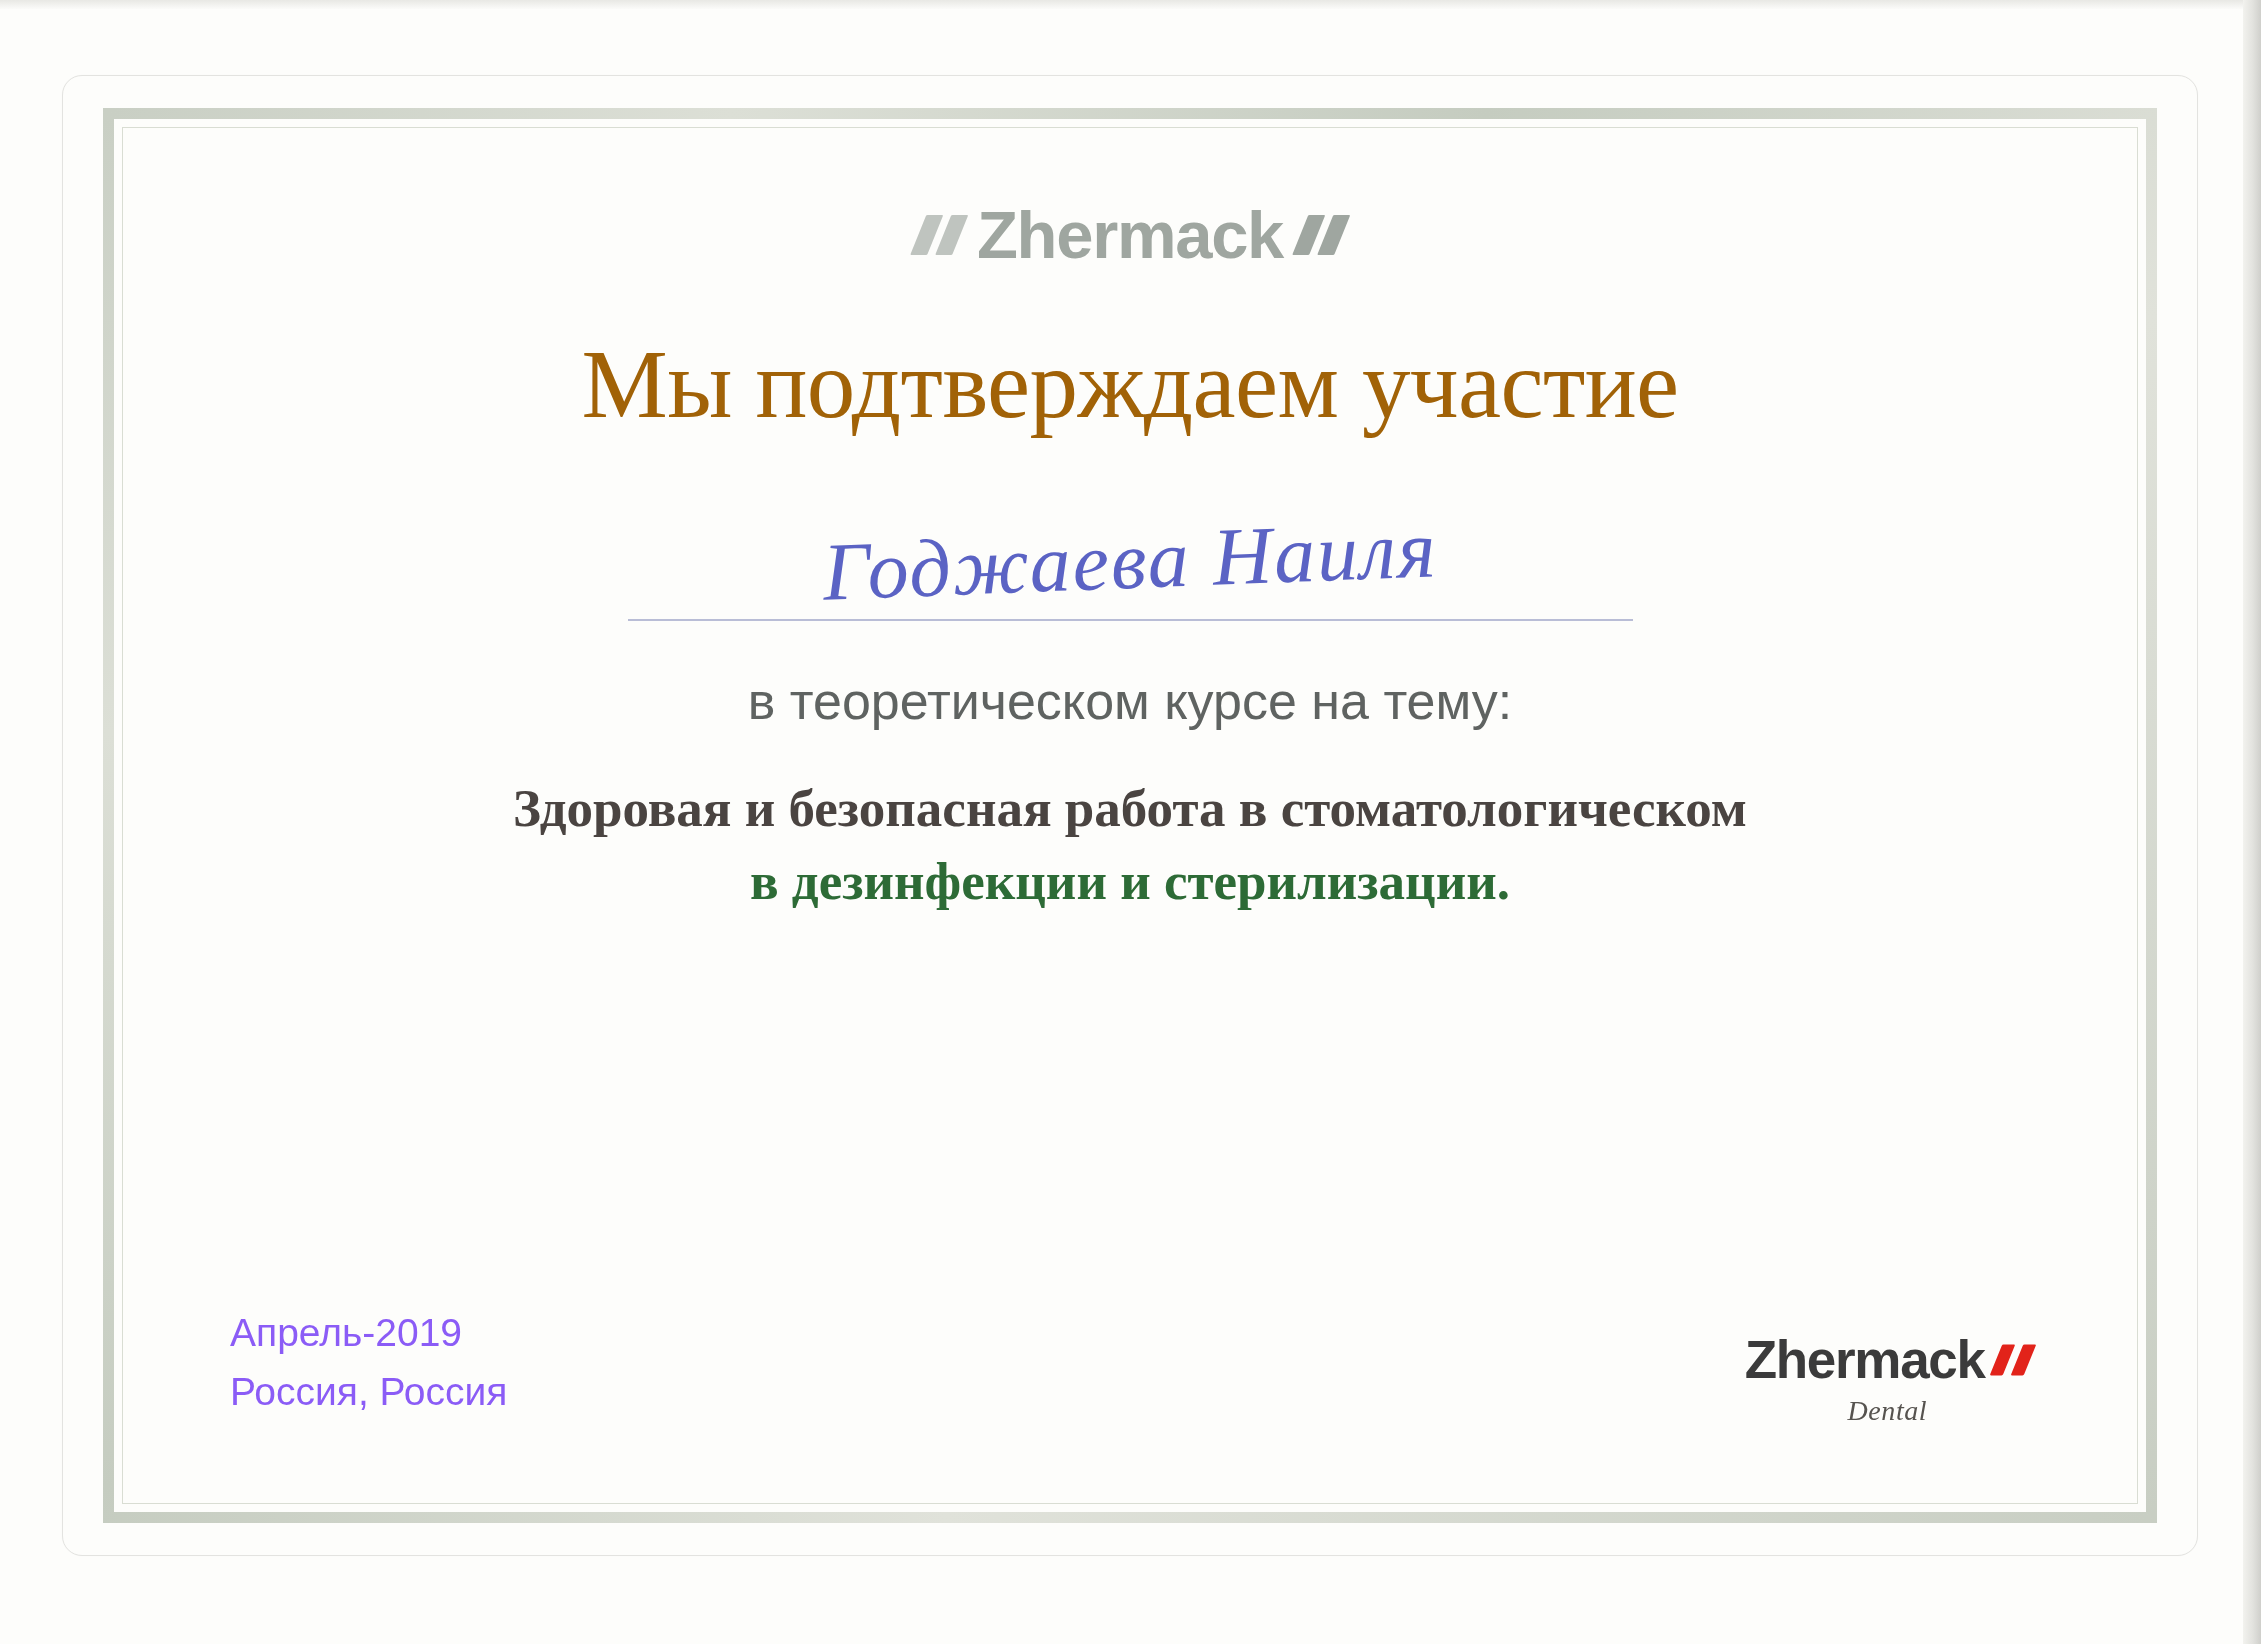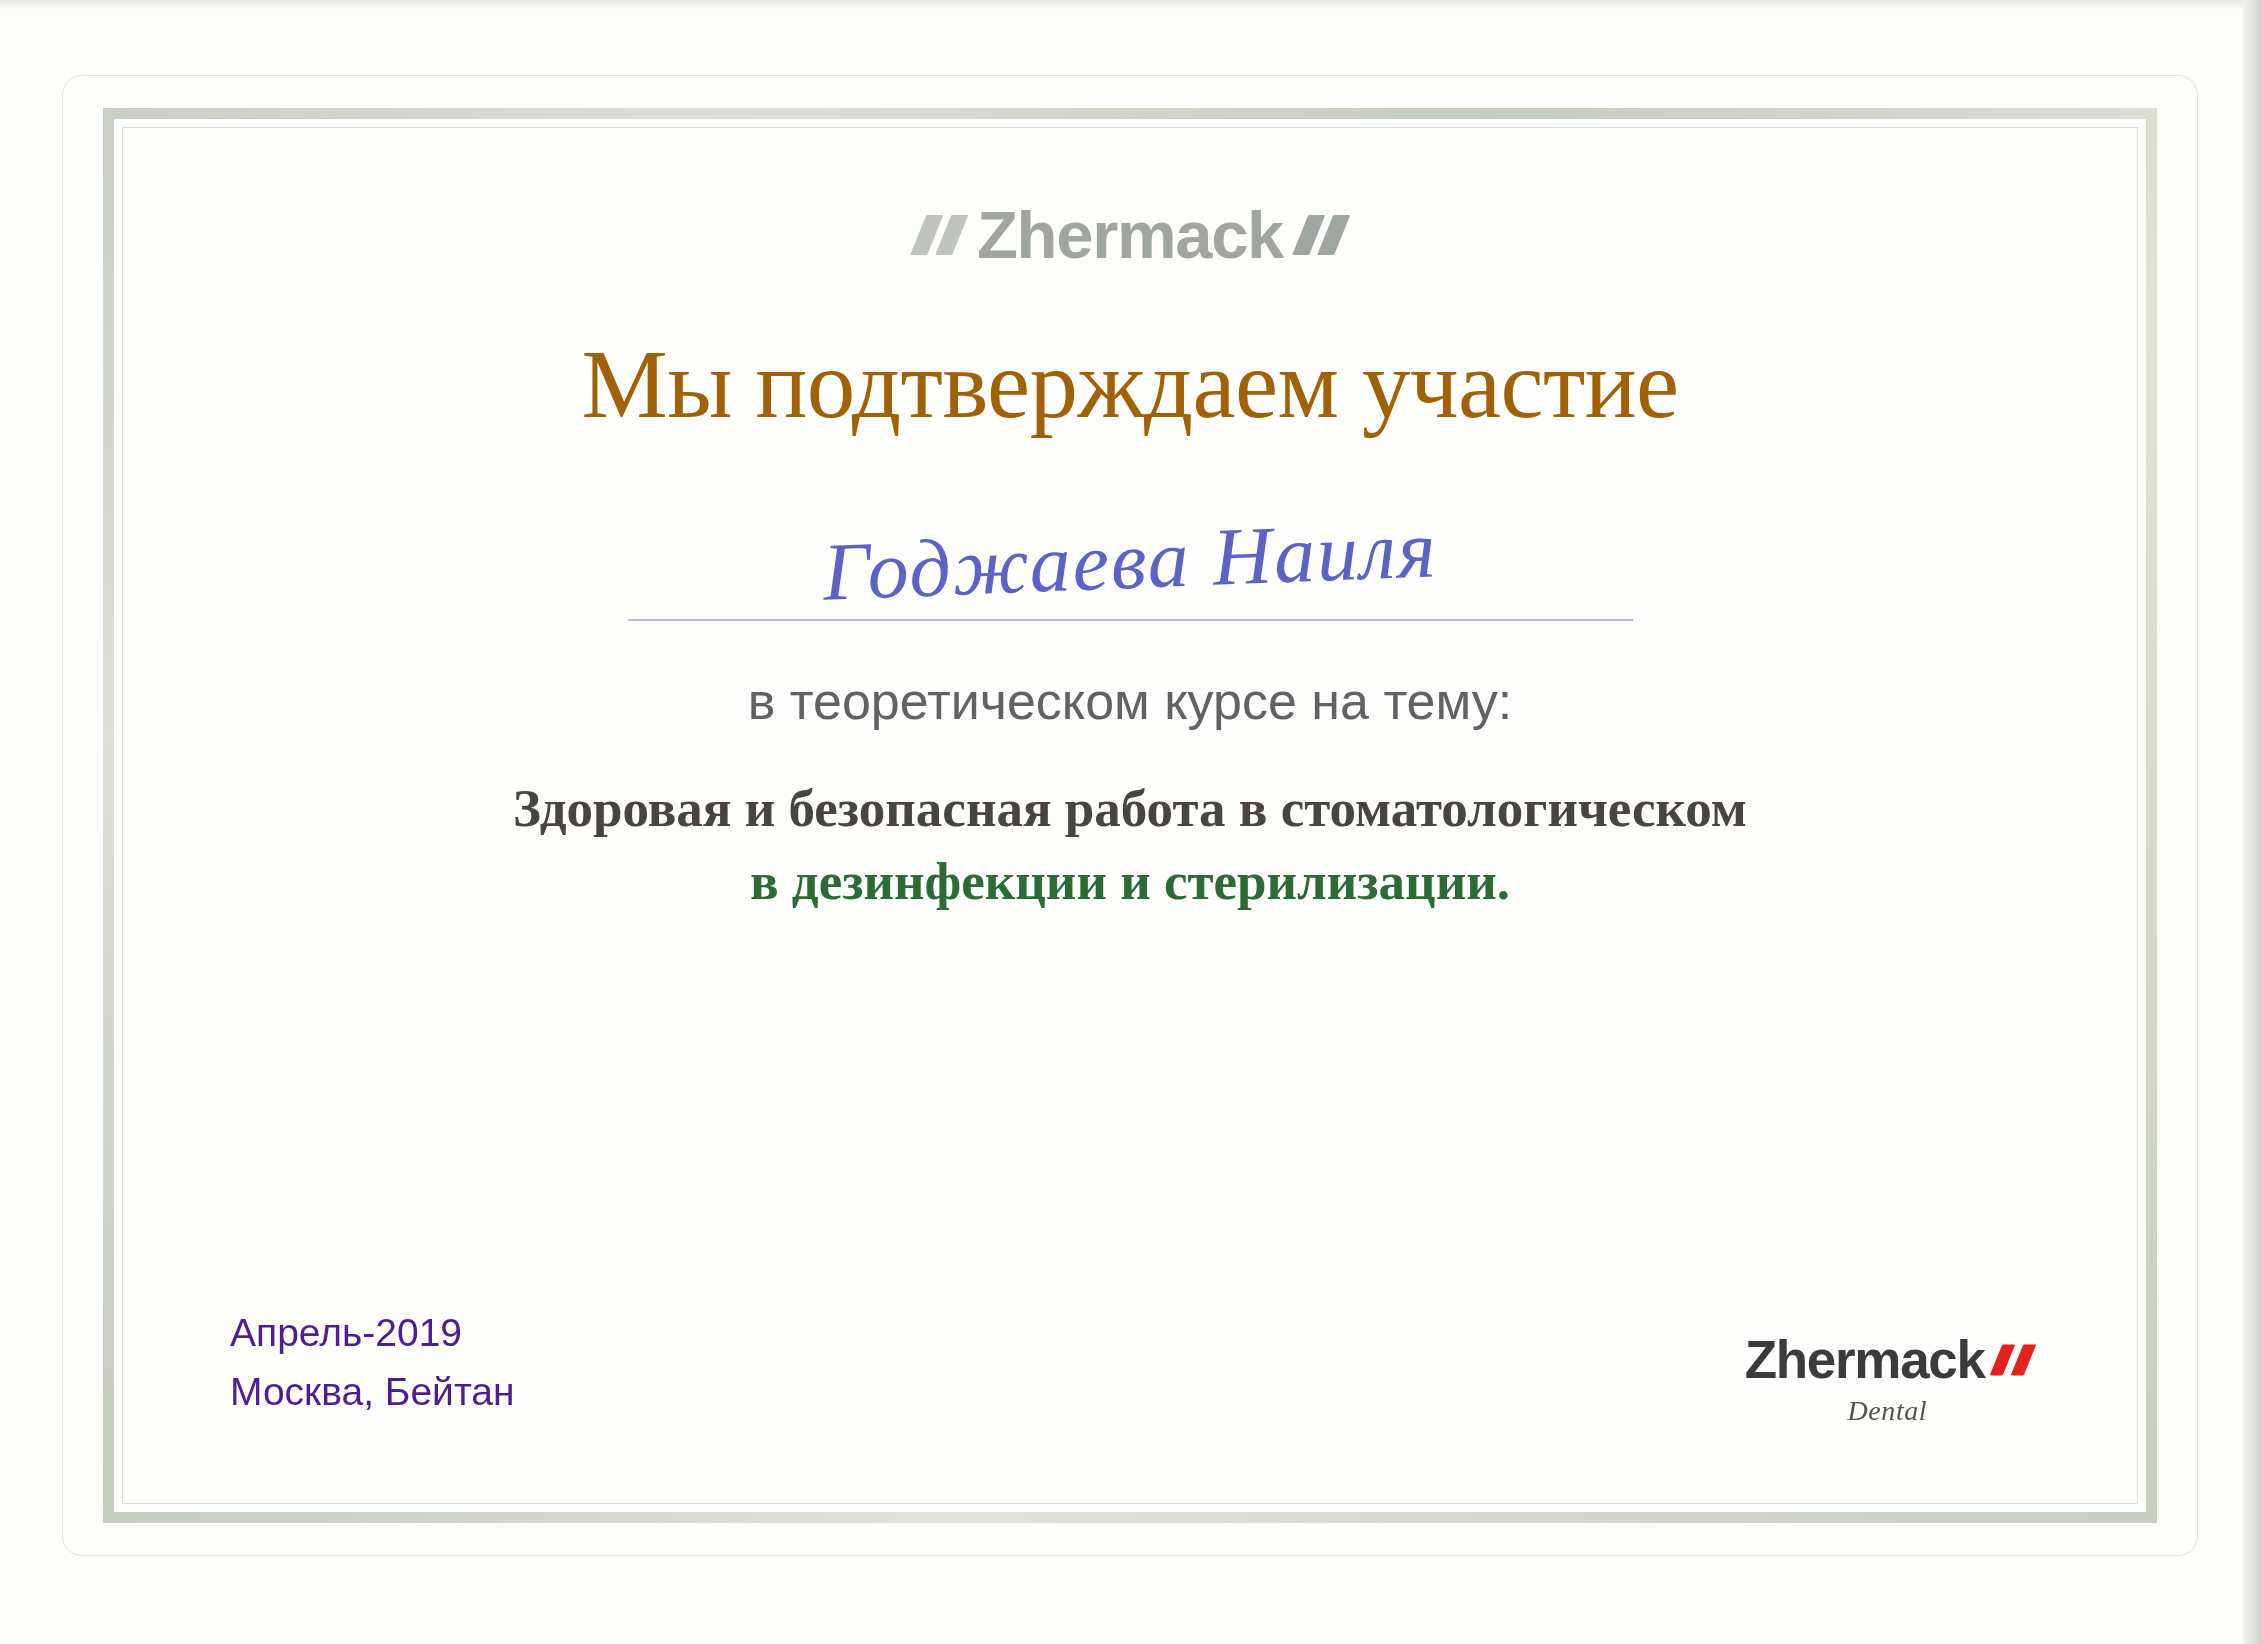--- a/index.html
+++ b/index.html
@@ -173,21 +173,21 @@
     right: 167px;
     bottom: 134px;
     display: flex;
     align-items: flex-end;
     justify-content: space-between;
   }
   .footer-left, .footer-right {
     font-family: "Liberation Sans", sans-serif;
     font-size: 39px;
     line-height: 1.5;
-    color: #4c1d95;
+    color: #8b5cf6;
   }
   .footer-right { text-align: right; }
 
   .footer-logo {
     text-align: center;
     transform: translateY(6.4px);
   }
   .footer-logo .word {
     font-family: "Liberation Sans", sans-serif;
     font-size: 53px;
@@ -264,21 +264,21 @@
       <div class="topic">
         <div class="l1">Здоровая и безопасная работа в стоматологическом</div>
         <div class="l3">в дезинфекции и стерилизации.</div>
       </div>
 
     </div>
 
     <div class="footer">
       <div class="footer-left">
         <div>Апрель-2019</div>
-        <div>Москва, Бейтан</div>
+        <div>Россия, Россия</div>
       </div>
 
       <div class="footer-logo">
         <div class="word">
           <span>Zhermack</span>
           <span class="slash-group">
             <i class="s1"></i>
               <i class="s2"></i>
           </span>
         </div>

